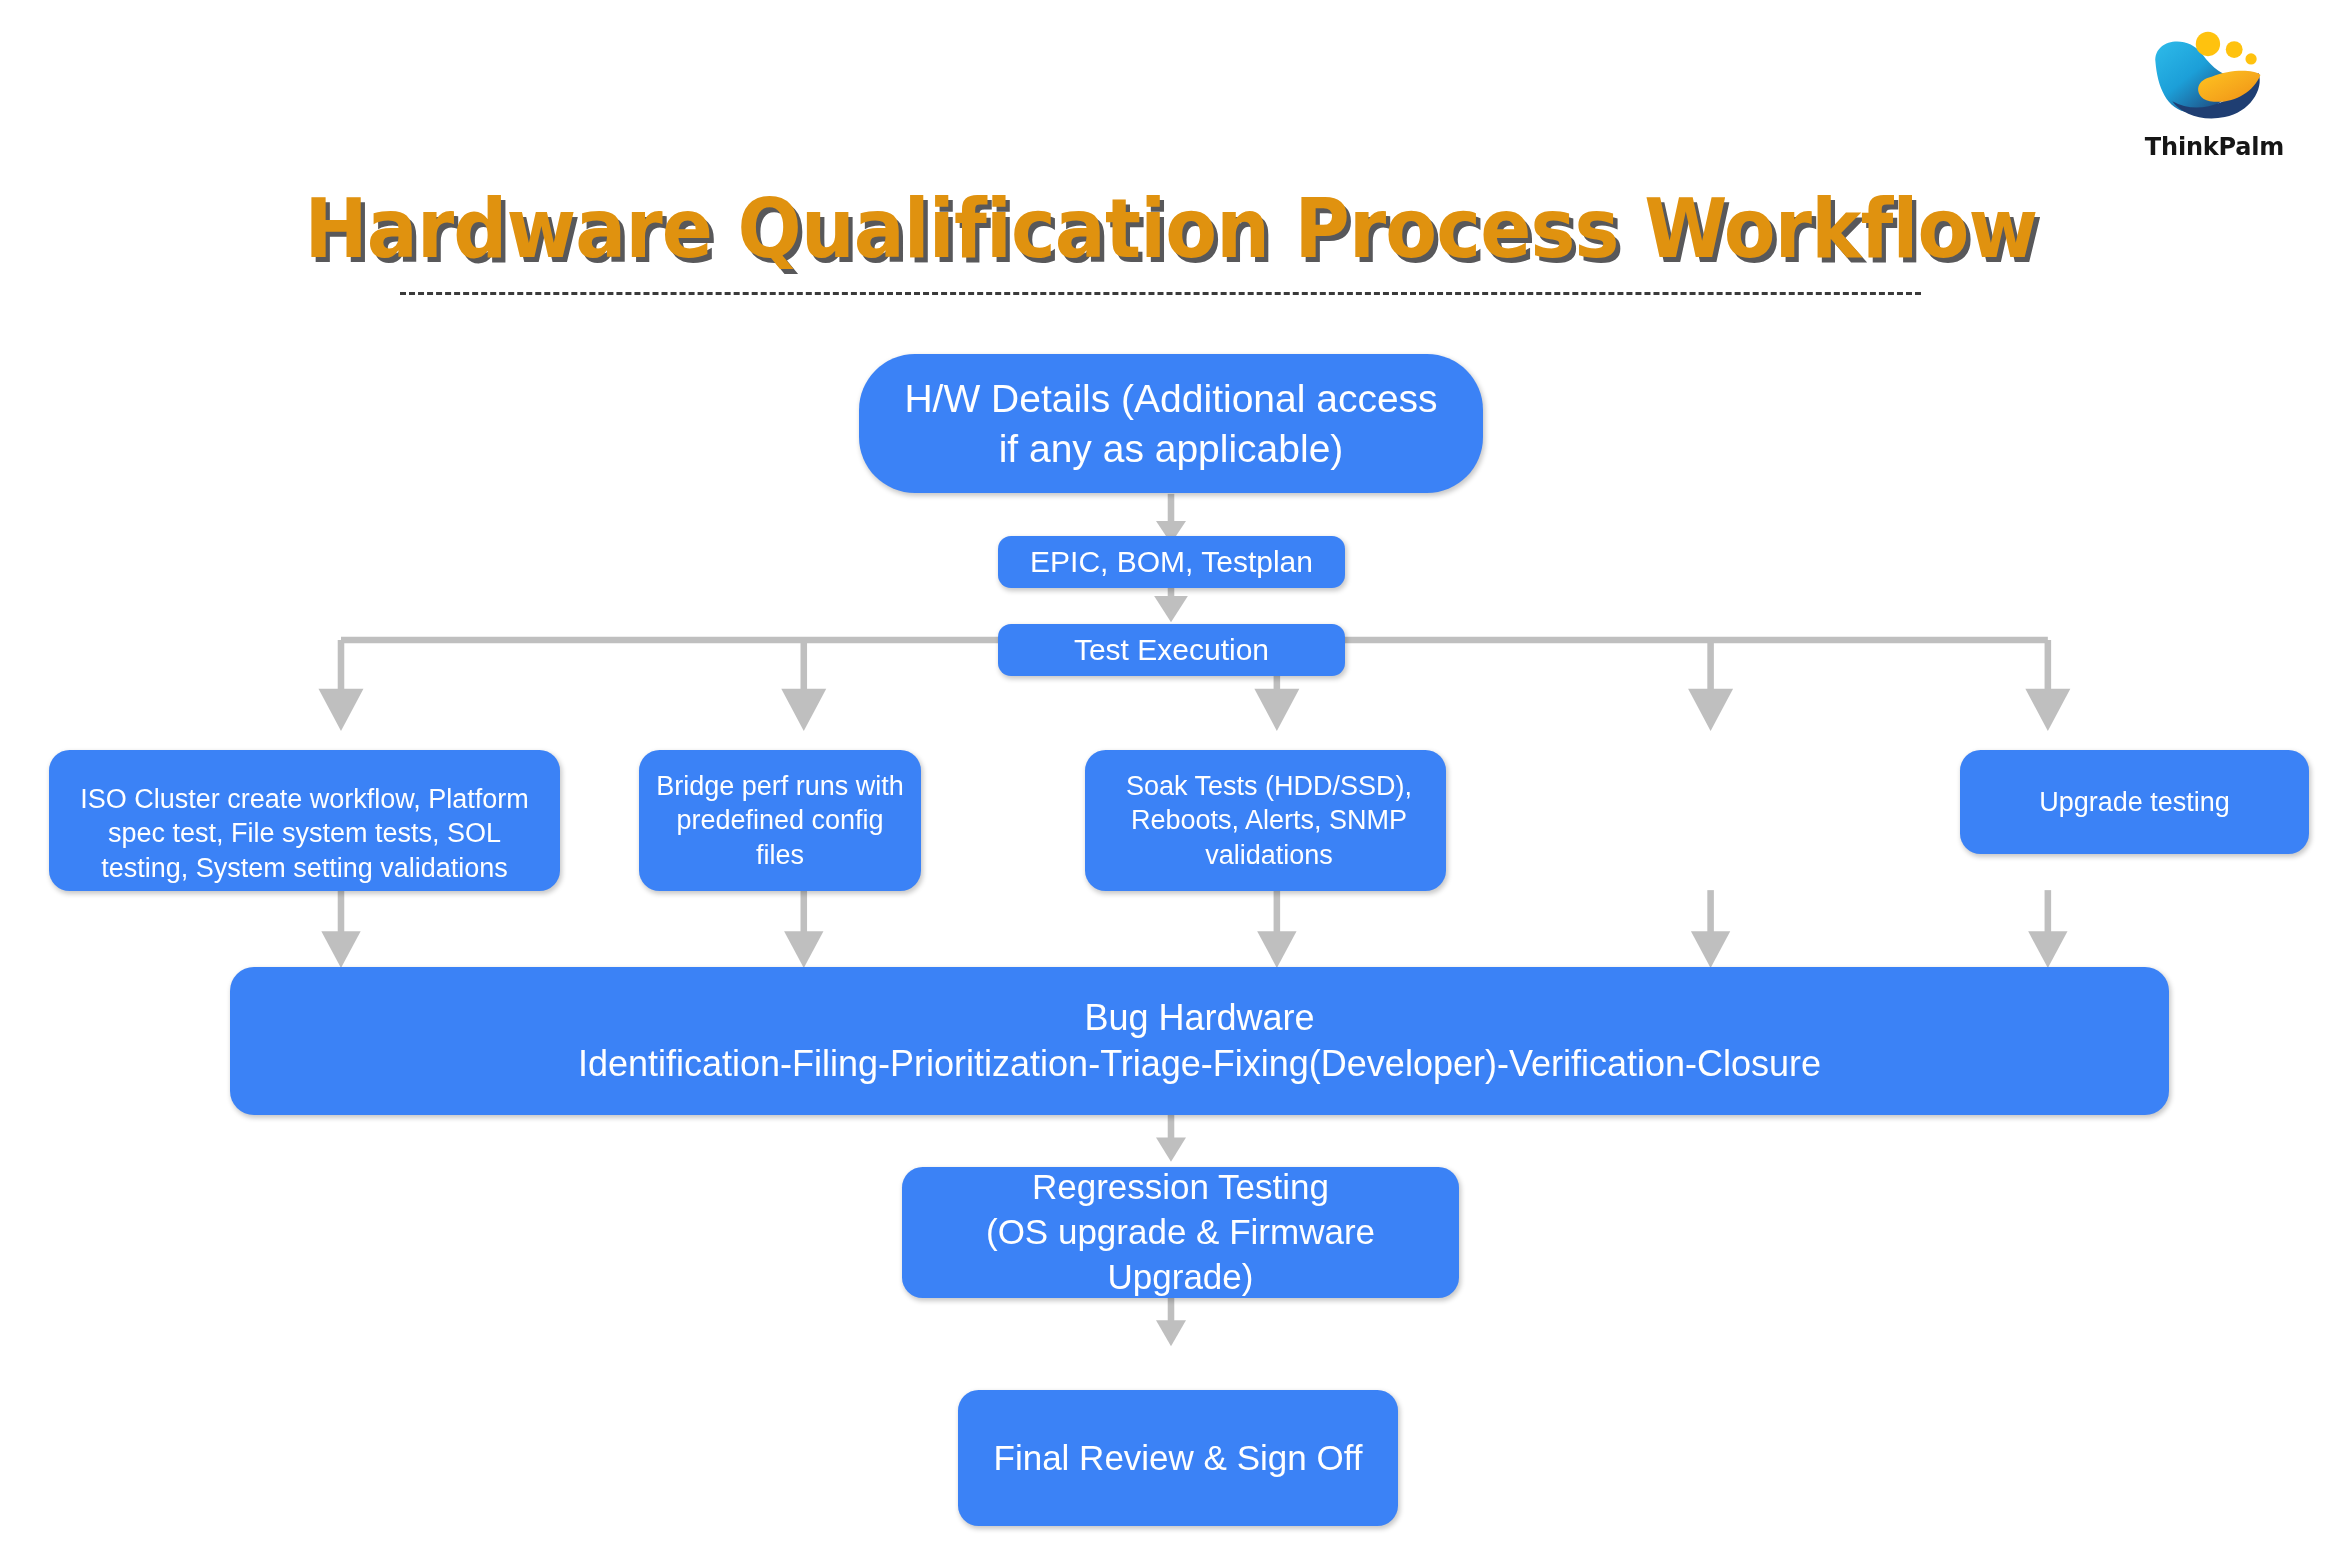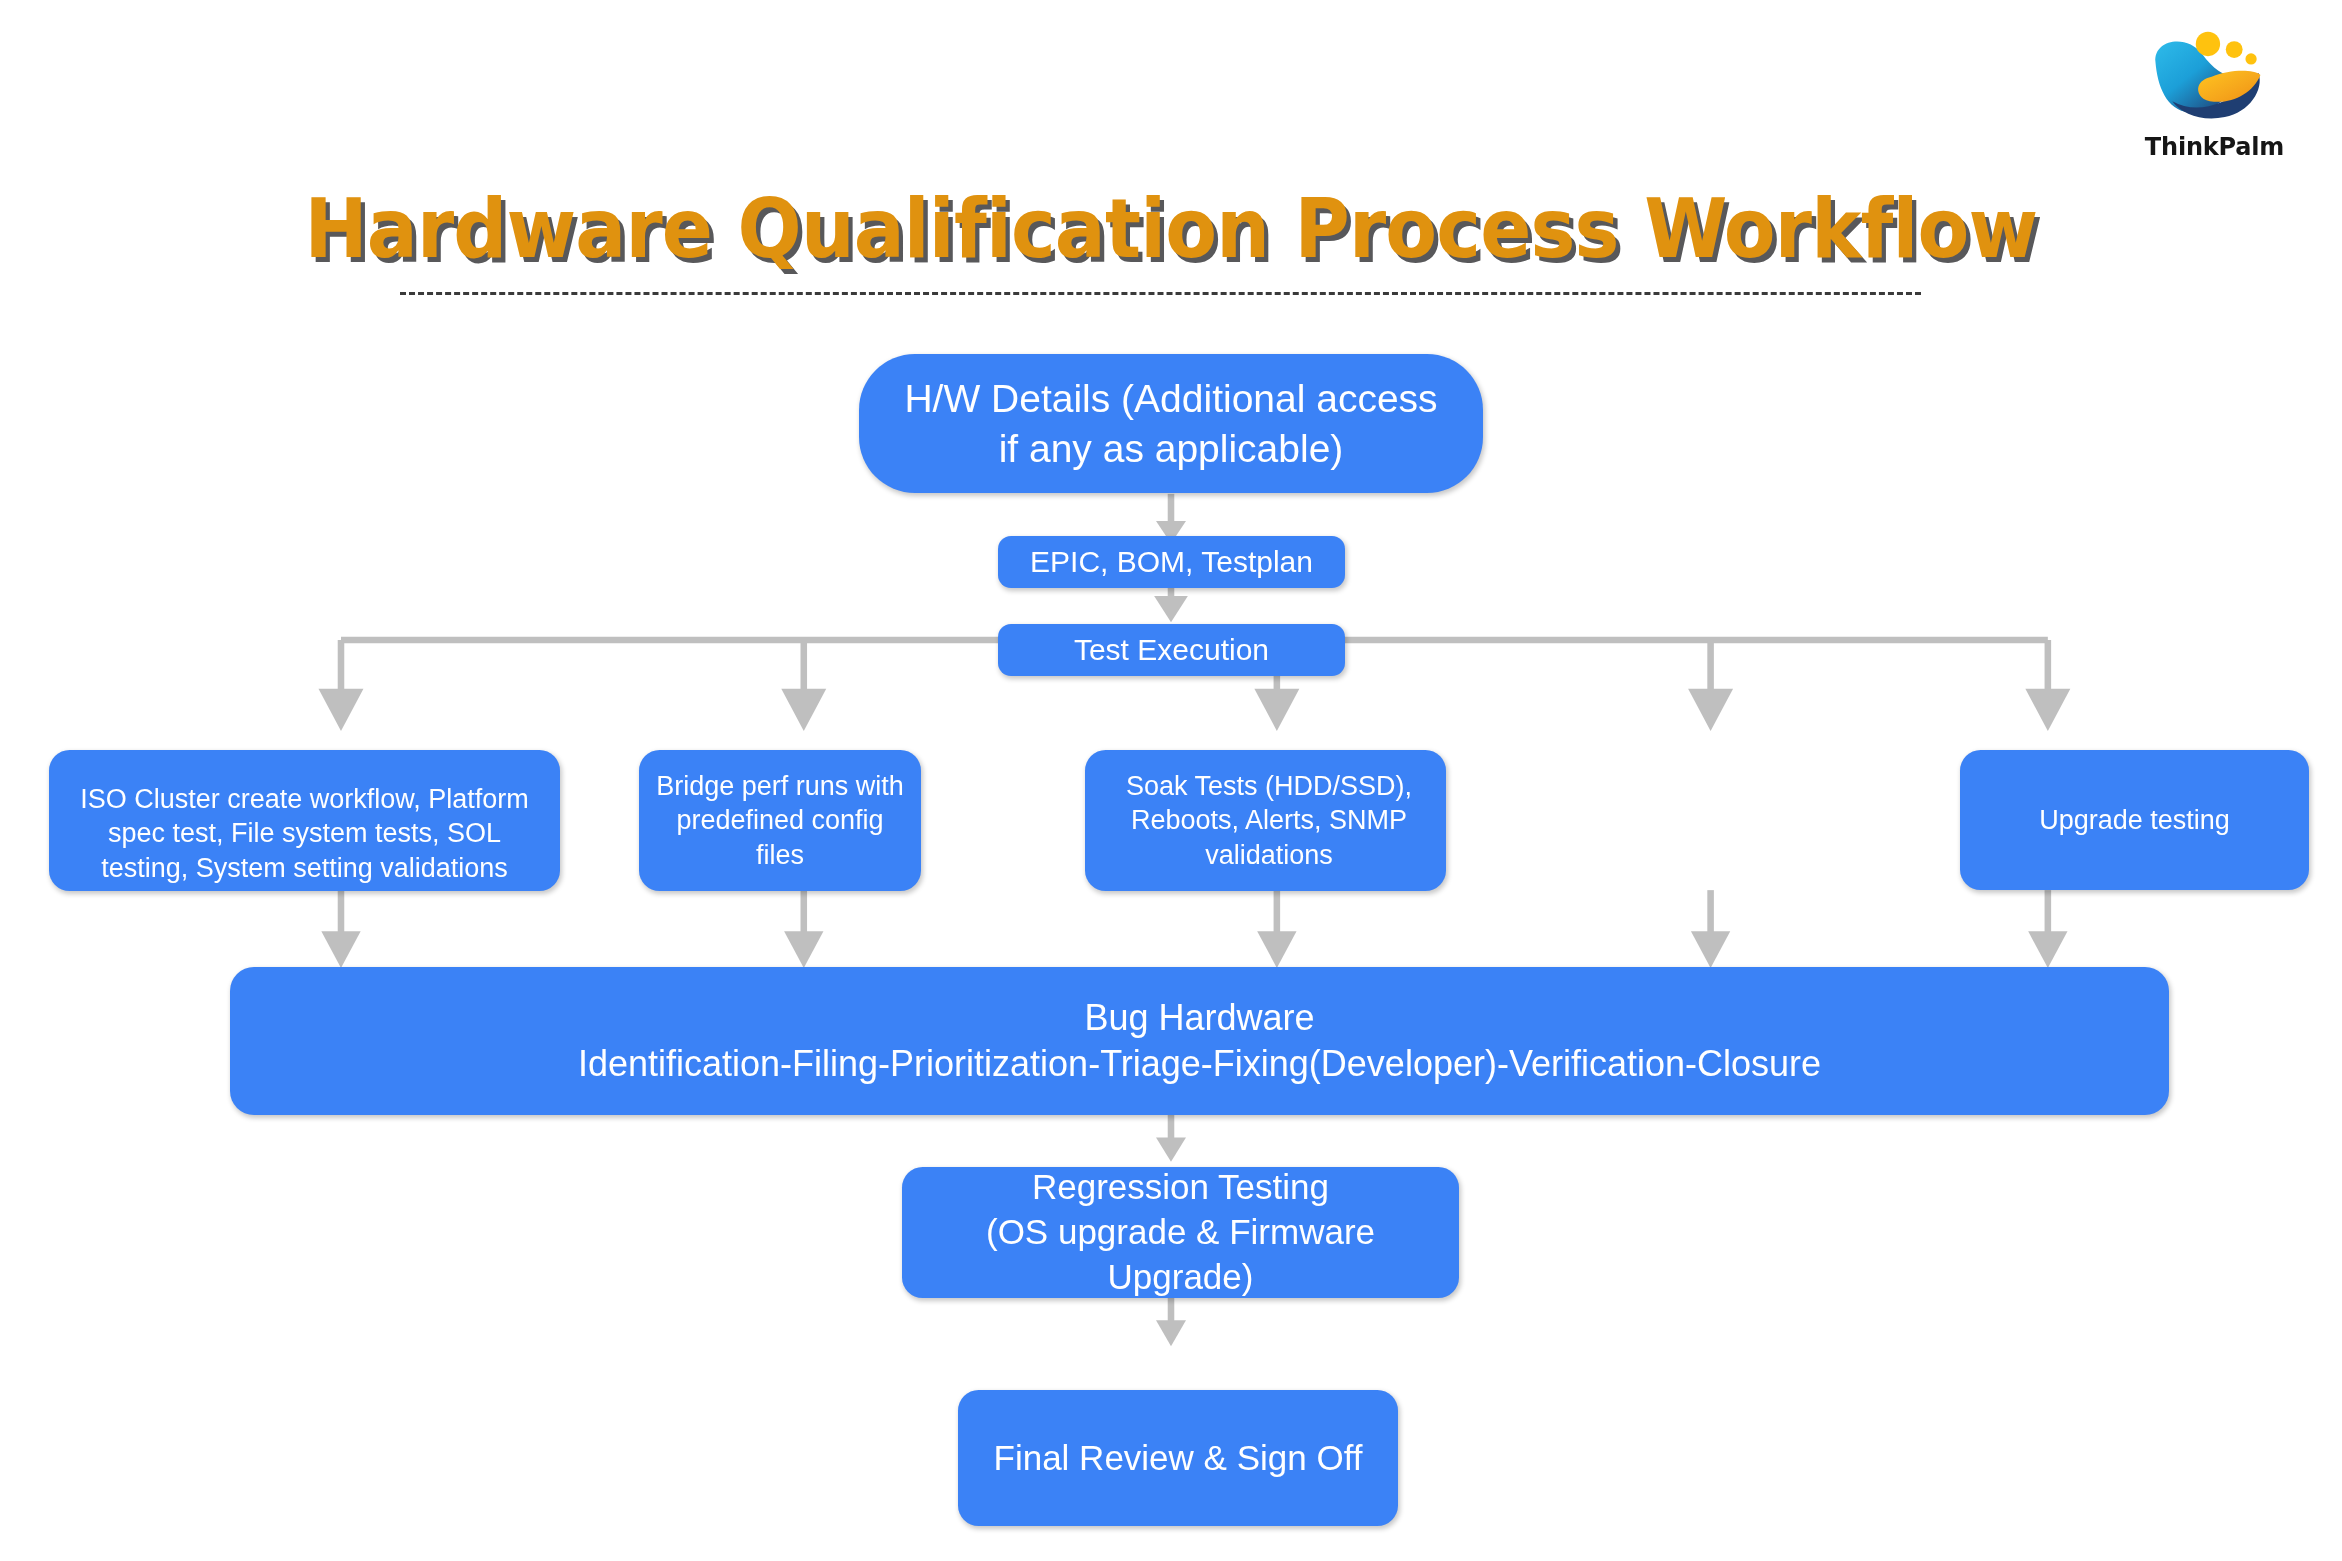--- a/index.html
+++ b/index.html
@@ -214,21 +214,21 @@
 predefined config files</span>
   </div>
 
   <div class="node" style="left:1085px; top:750px; width:361px; height:141px; font-size:27px;padding-left:20px;">
     <span class="label">Soak Tests (HDD/SSD),
 Reboots, Alerts, SNMP
 validations</span>
   </div>
 
 
-  <div class="node" style="left:1960px; top:750px; width:349px; height:140px; font-size:27px;">
+  <div class="node" style="left:1960px; top:750px; width:349px; height:104px; font-size:27px;">
     <span class="label">Upgrade testing</span>
   </div>
 
   <div class="node" style="left:230px; top:967px; width:1939px; height:148px; border-radius:24px; flex-direction:column; font-size:36px;">
     <span class="label">Bug Hardware</span>
     <span class="label">Identification-Filing-Prioritization-Triage-Fixing(Developer)-Verification-Closure</span>
   </div>
 
   <div class="node" style="left:902px; top:1167px; width:557px; height:131px; border-radius:20.6px; font-size:35px;">
     <span class="label">Regression Testing

